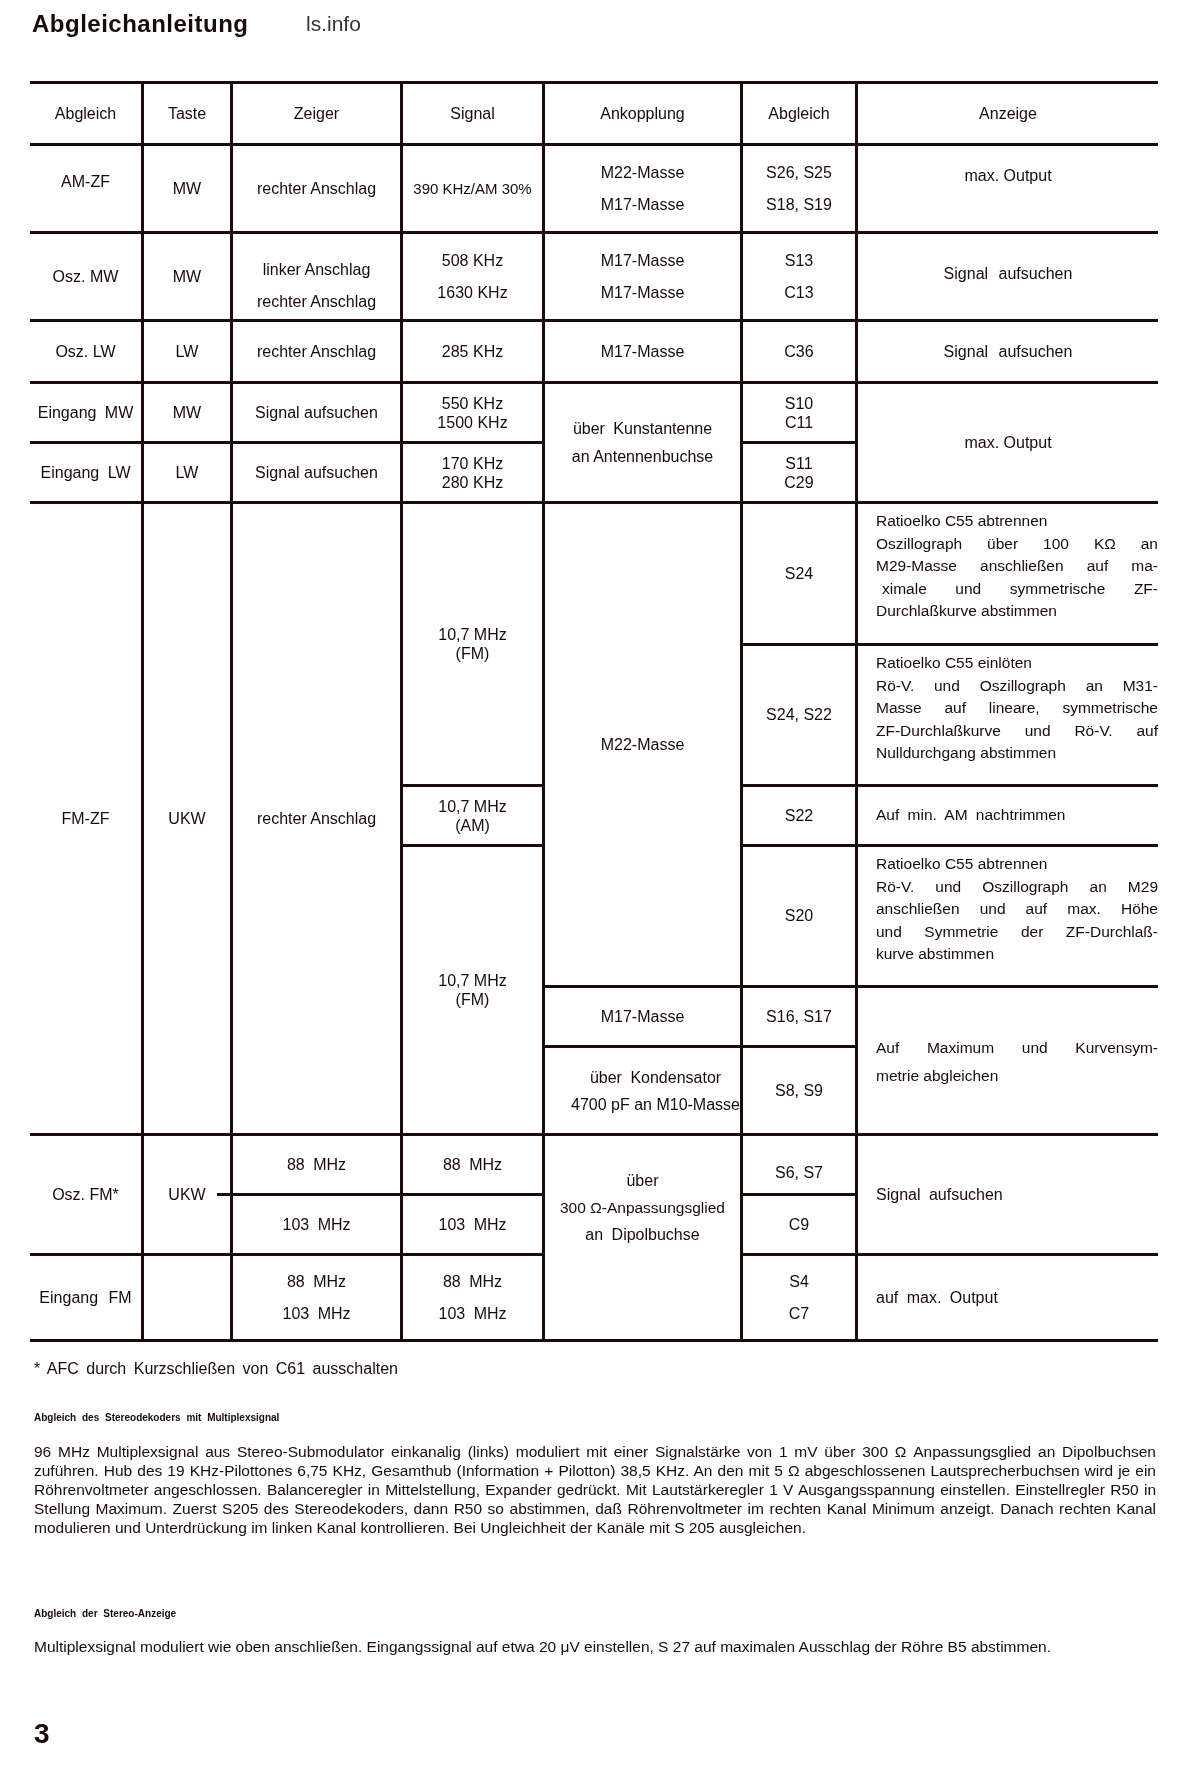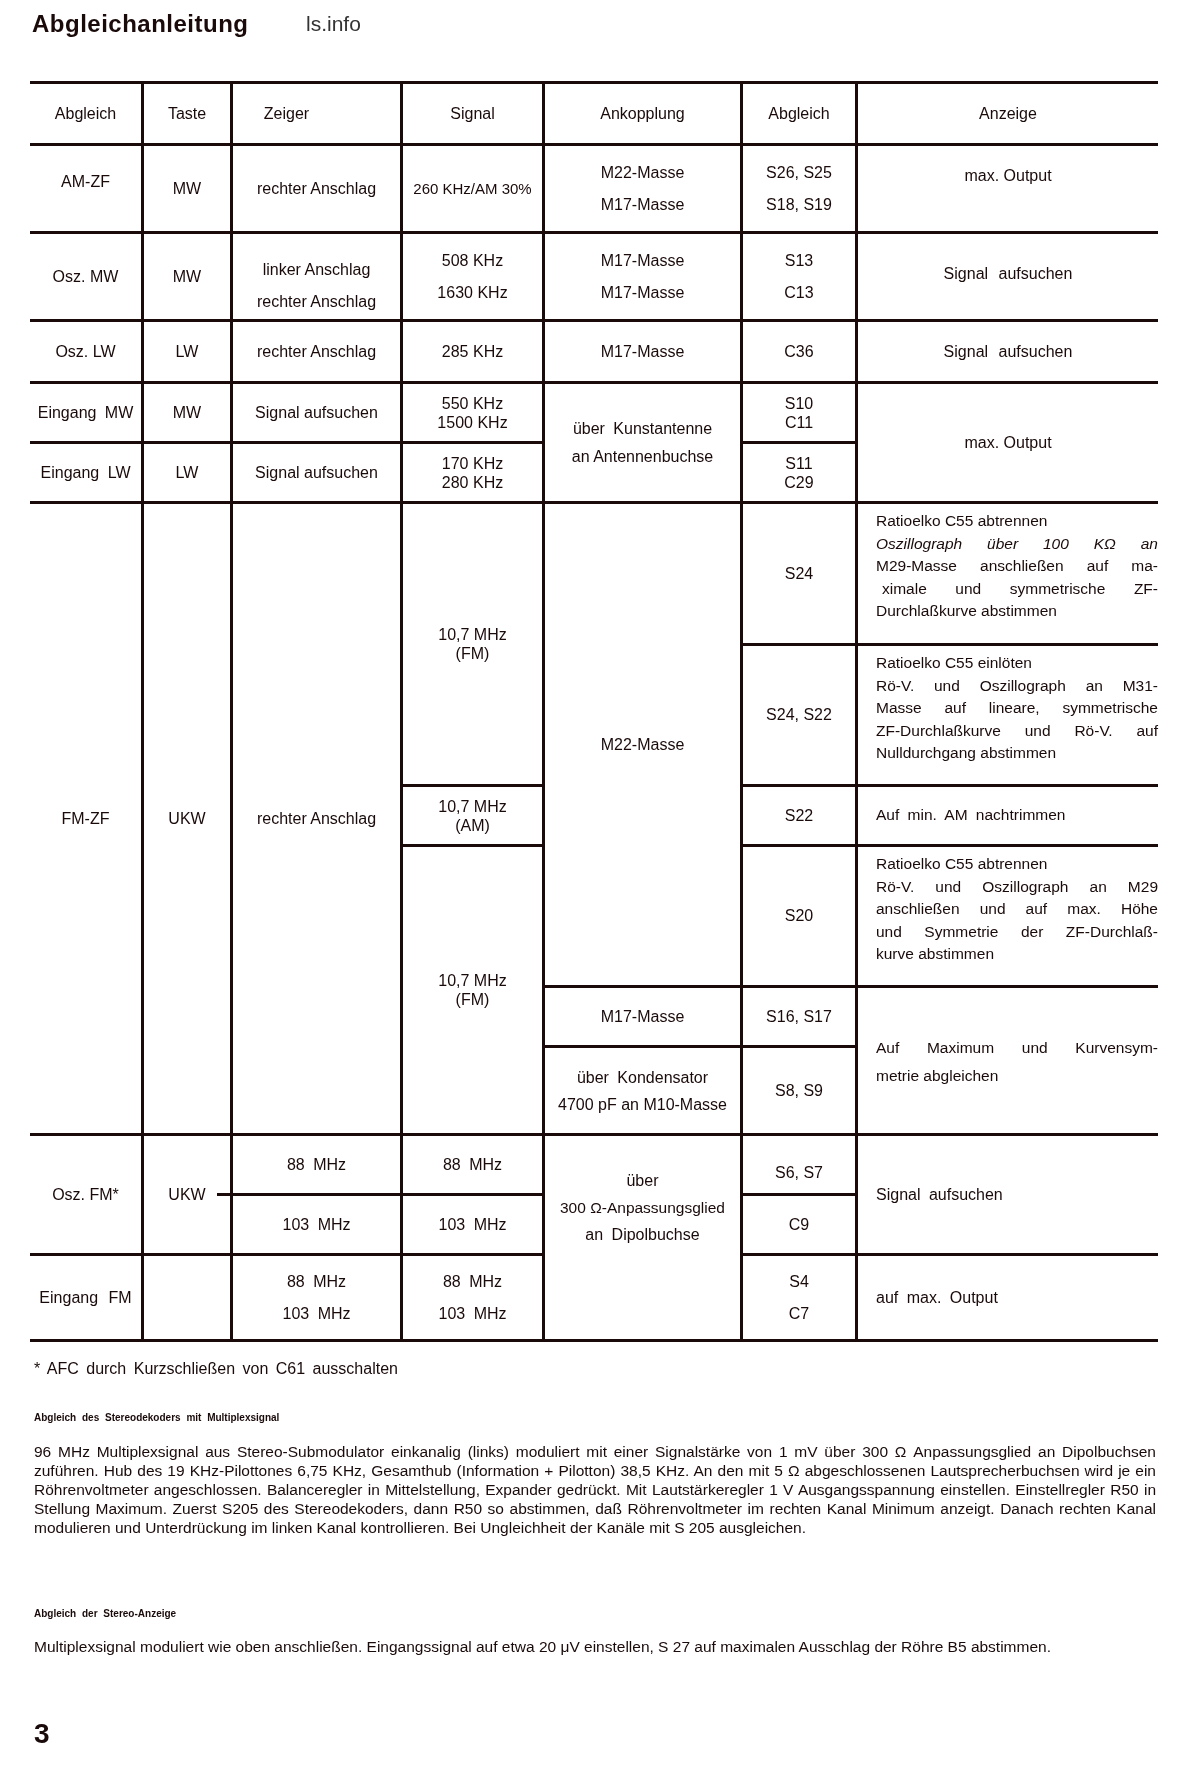--- a/index.html
+++ b/index.html
@@ -56,31 +56,31 @@
   <div class="vl" style="left:141px;top:81px;height:1261px;"></div>
   <div class="vl" style="left:230px;top:81px;height:1261px;"></div>
   <div class="vl" style="left:400px;top:81px;height:1261px;"></div>
   <div class="vl" style="left:542px;top:81px;height:1261px;"></div>
   <div class="vl" style="left:740px;top:81px;height:1261px;"></div>
   <div class="vl" style="left:855px;top:81px;height:1261px;"></div>
 </div>
 
 <div class="c" style="left:30px;top:84px;width:111px;height:59px;">Abgleich</div>
 <div class="c" style="left:144px;top:84px;width:86px;height:59px;">Taste</div>
-<div class="c" style="left:216px;top:84px;width:141px;height:59px;text-align:right;">Zeiger</div>
+<div class="c" style="left:246px;top:84px;width:141px;height:59px;text-align:right;">Zeiger</div>
 <div class="c" style="left:403px;top:84px;width:139px;height:59px;">Signal</div>
 <div class="c" style="left:545px;top:84px;width:195px;height:59px;">Ankopplung</div>
 <div class="c" style="left:743px;top:84px;width:112px;height:59px;">Abgleich</div>
 <div class="c" style="left:858px;top:84px;width:300px;height:59px;">Anzeige</div>
 
 <div>
   <div class="c" style="left:30px;top:146px;width:111px;height:71px;">AM-ZF</div>
   <div class="c" style="left:144px;top:146px;width:86px;height:85px;">MW</div>
   <div class="c" style="left:233px;top:146px;width:167px;height:85px;">rechter Anschlag</div>
-  <div class="c" style="left:403px;top:146px;width:139px;height:85px;font-size:15px;white-space:nowrap;">260 KHz/AM 30%</div>
+  <div class="c" style="left:403px;top:146px;width:139px;height:85px;font-size:15px;white-space:nowrap;">390 KHz/AM 30%</div>
   <div class="c" style="left:545px;top:146px;width:195px;height:85px;">
     <div class="stack loose">
         <span>M22-Masse</span>
         <span>M17-Masse</span>
       </div>
   </div>
   <div class="c" style="left:743px;top:146px;width:112px;height:85px;">
     <div class="stack loose">
         <span>S26, S25</span>
         <span>S18, S19</span>
@@ -190,37 +190,37 @@
   </div>
   <div class="c" style="left:403px;top:847px;width:139px;height:286px;">
     <div class="stack tight">
         <span>10,7 MHz</span>
         <span>(FM)</span>
       </div>
   </div>
 
   <div class="c" style="left:545px;top:504px;width:195px;height:481px;">M22-Masse</div>
   <div class="c" style="left:545px;top:988px;width:195px;height:57px;">M17-Masse</div>
-  <div class="c" style="left:545px;top:1048px;width:195px;height:85px;">
+  <div class="c" style="left:545px;top:1048px;width:195px;height:85px;justify-content:flex-end;">
     <div class="stack" style="line-height:27px;">
         <span style="word-spacing:4px;">über Kondensator</span>
         <span>4700 pF an M10-Masse</span>
       </div>
   </div>
 
   <div class="c" style="left:743px;top:504px;width:112px;height:139px;">S24</div>
   <div class="c" style="left:743px;top:646px;width:112px;height:138px;">S24, S22</div>
   <div class="c" style="left:743px;top:787px;width:112px;height:57px;">S22</div>
   <div class="c" style="left:743px;top:847px;width:112px;height:138px;">S20</div>
   <div class="c" style="left:743px;top:988px;width:112px;height:57px;">S16, S17</div>
   <div class="c" style="left:743px;top:1048px;width:112px;height:85px;">S8, S9</div>
 
   <div class="note" style="left:876px;top:510px;width:282px;">
     <span>Ratioelko C55 abtrennen</span>
-    <span style="text-align-last:justify;font-style:italic;">Oszillograph über 100 KΩ an</span>
+    <span style="text-align-last:justify;">Oszillograph über 100 KΩ an</span>
     <span style="text-align-last:justify;">M29-Masse anschließen auf ma-</span>
     <span style="text-align-last:justify;margin-left:6px;">ximale und symmetrische ZF-</span>
     <span>Durchlaßkurve abstimmen</span>
   </div>
   <div class="note" style="left:876px;top:652px;width:282px;">
     <span>Ratioelko C55 einlöten</span>
     <span style="text-align-last:justify;">Rö-V. und Oszillograph an M31-</span>
     <span style="text-align-last:justify;">Masse auf lineare, symmetrische</span>
     <span style="text-align-last:justify;">ZF-Durchlaßkurve und Rö-V. auf</span>
     <span>Nulldurchgang abstimmen</span>

